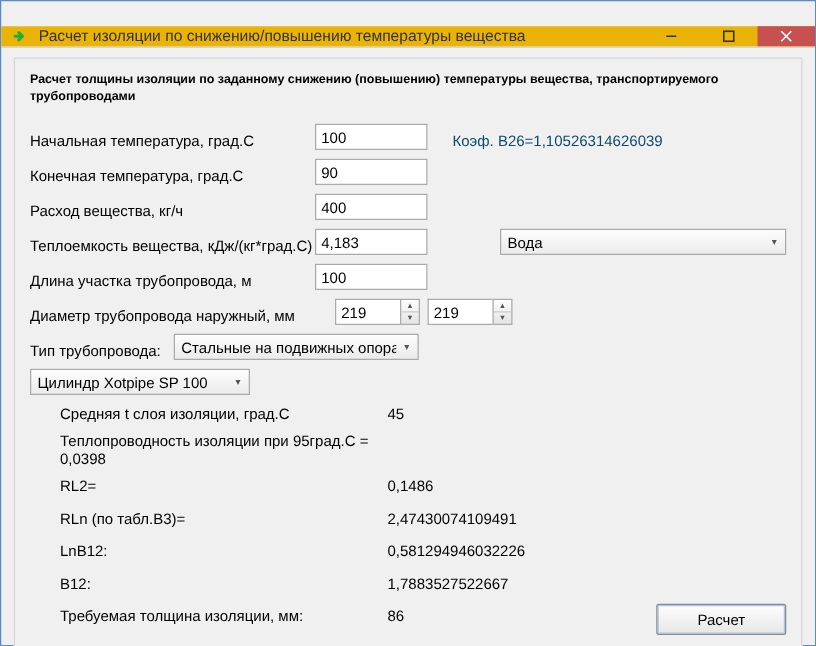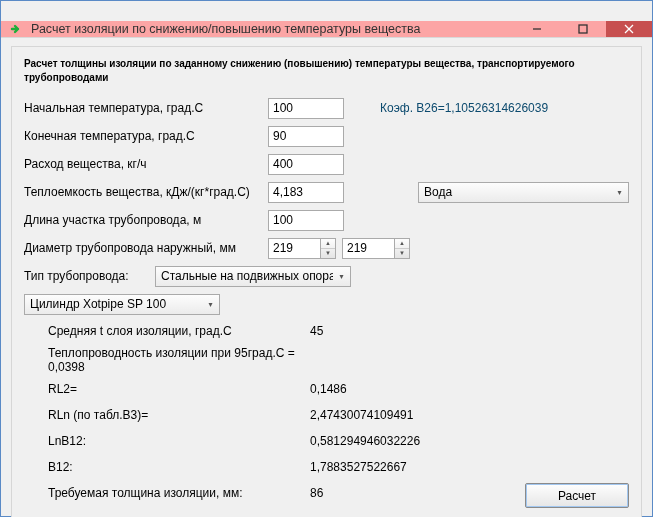--- a/index.html
+++ b/index.html
@@ -15,21 +15,21 @@
     background: #f0f0f0;
     border: 1px solid #5a8ac6;
     box-sizing: border-box;
     display: flex;
     flex-direction: column;
     box-shadow: 0 0 4px rgba(0,0,0,0.3);
   }
   
   .titlebar {
     height: 30px;
-    background: #fca5a5;
+    background: #eab308;
     border-bottom: 1px solid #d9d9d9;
     display: flex;
     align-items: center;
     padding-left: 8px;
     margin-top: 20px;
   }
   .titlebar .app-icon {
     width: 16px; height: 16px;
     display: flex; align-items: center; justify-content: center;
     margin-right: 6px;
@@ -72,39 +72,38 @@
   .heading {
     font-weight: 700;
     font-size: 10px;
     line-height: 1.35;
     margin-bottom: 12px;
     color: #000;
   }
   .rows { display: flex; flex-direction: column; gap: 0; }
   .row {
     display: flex;
-    align-items: center;
+    align-items: flex-end;
     min-height: 24px;
     margin-bottom: 4px;
-    gap: 16px;
   }
   .lab1 { width: 228px; color: #000; }
   .lab-short { width: 115px; color: #000; }
   .field {
     height: 21px;
     border: 1px solid #aaa;
     background: #fff;
     padding: 1px 4px;
     box-sizing: border-box;
     font-family: inherit;
     font-size: 12px;
   }
-  .field.w90 { width: 76px; }
+  .field.w90 { width: 90px; }
   .field.w52 { width: 52px; }
-  .spin-pair { display:flex; gap:6px; }
+  .spin-pair { display:flex; gap:6px;margin-left:16px; }
   .spin {
     display:flex;
   }
   .spin input { width: 36px; border-right: none; }
   .spin-btns {
     width: 16px;
     height: 21px;
     border: 1px solid #aaa;
     border-left: 1px solid #aaa;
     background: linear-gradient(#fdfdfd,#e4e4e4);
@@ -128,21 +127,21 @@
     padding-left: 5px;
     position: relative;
   }
   .combo .combo-text { flex:1; white-space:nowrap; overflow:hidden; }
   .combo .combo-arrow {
     width: 17px;
     display:flex; align-items:center; justify-content:center;
     color:#555; font-size: 8px;
   }
   .combo.w196 { width: 196px; }
-  .combo.w196b { width: 196px; }
+  .combo.w196b { width: 176px; }
   .combo.wfull { width: 100%; }
 
   .coef {
     margin-left: 20px;
     color: #0c4a6e;
     white-space: nowrap;
   }
   .medium-combo {
     margin-left: 20px;
     flex:1;

